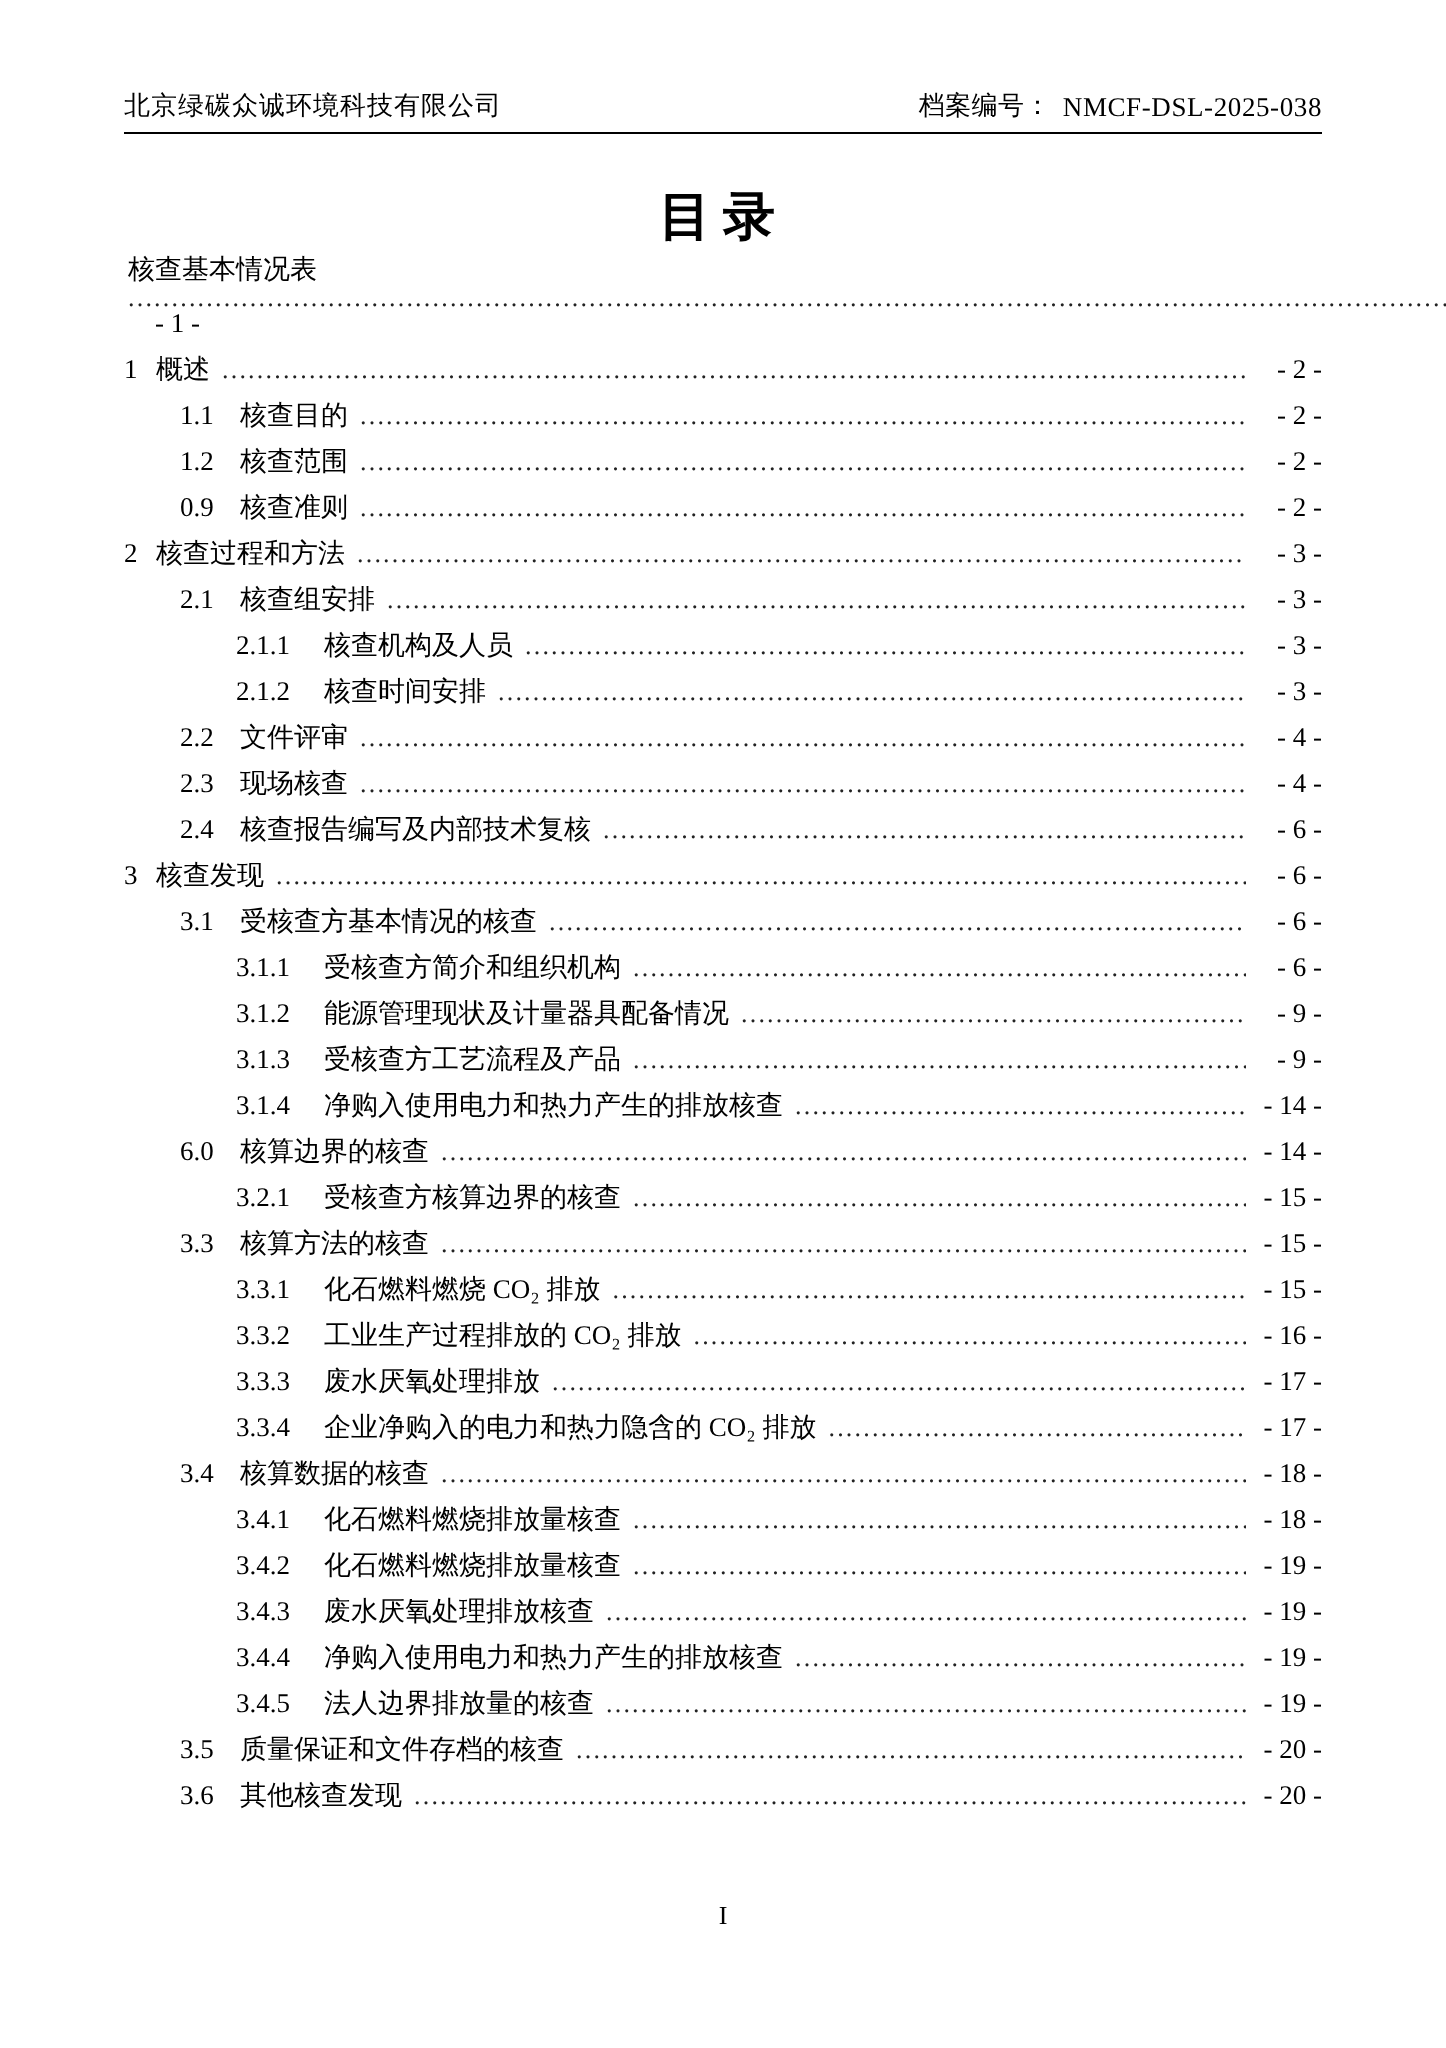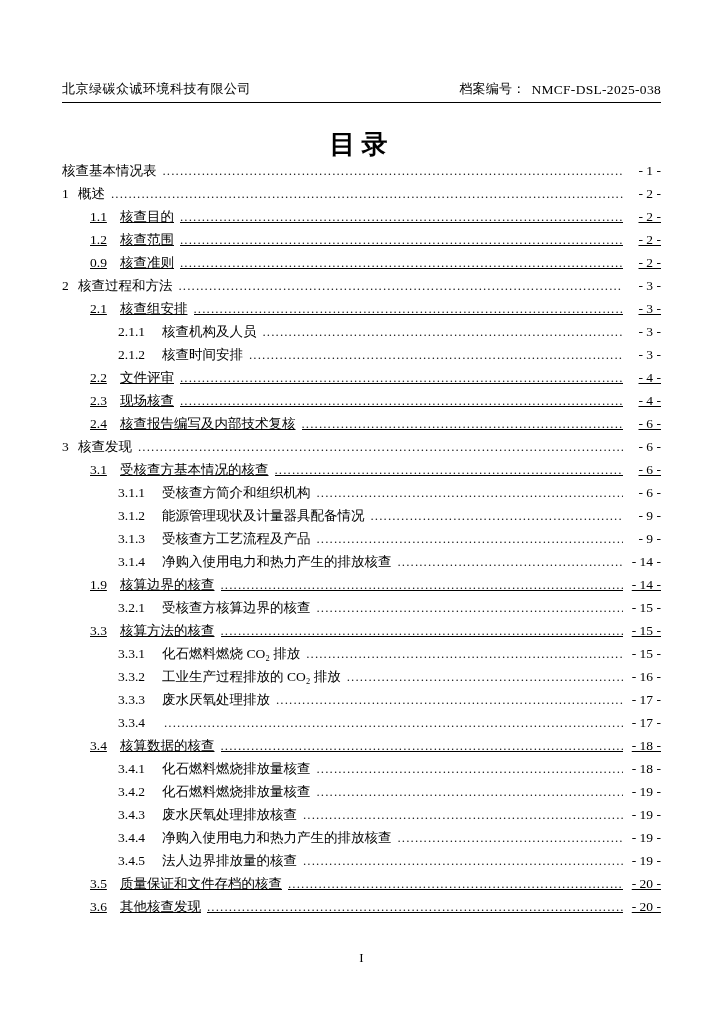--- a/index.html
+++ b/index.html
@@ -37,21 +37,20 @@
     font-size: 13px;
     letter-spacing: 0.5px;
     text-align: right;
   }
   .header-right {
     display: flex;
     align-items: flex-end;
     gap: 6px;
     font-size: 13px;
     font-family: "Liberation Sans", "DejaVu Sans", sans-serif;
-    margin-top: 36px;
   }
   .header-right .code {
     font-family: "Liberation Serif", "DejaVu Serif", serif;
     font-size: 13.5px;
     letter-spacing: .3px;
   }
   
   .doc-title {
     text-align: center;
     font-size: 26px;
@@ -96,23 +95,23 @@
     line-height: 1em;
     white-space: nowrap;
   }
   .toc-page {
     flex: 0 0 auto;
     text-align: right;
     padding-left: 2px;
     min-width: 34px;
   }
   
-  .lvl0 { padding-left: 0px; }
+  .lvl0 { padding-left: 0px; flex-direction: column; }
   .lvl1 { padding-left: 0px; }
-  .lvl2 { padding-left: 28px; text-decoration: underline; }
+  .lvl2 { padding-left: 28px; }
   .lvl3 { padding-left: 56px; }
 
   .lvl1 .toc-num { width: 16px; }
   .lvl2 .toc-num { width: 30px; }
   .lvl3 .toc-num { width: 44px; }
 
   
   .footer {
     position: absolute;
     bottom: 58px;
@@ -240,21 +239,21 @@
         <span class="toc-dots"></span>
         <span class="toc-page">- 9 -</span>
       </div>
       <div class="toc-row lvl3">
         <span class="toc-num">3.1.4</span>
         <span class="toc-label">净购入使用电力和热力产生的排放核查</span>
         <span class="toc-dots"></span>
         <span class="toc-page">- 14 -</span>
       </div>
       <div class="toc-row lvl2">
-        <span class="toc-num">1.9</span>
+        <span class="toc-num">6.0</span>
         <span class="toc-label">核算边界的核查</span>
         <span class="toc-dots"></span>
         <span class="toc-page">- 14 -</span>
       </div>
       <div class="toc-row lvl3">
         <span class="toc-num">3.2.1</span>
         <span class="toc-label">受核查方核算边界的核查</span>
         <span class="toc-dots"></span>
         <span class="toc-page">- 15 -</span>
       </div>
@@ -277,20 +276,21 @@
         <span class="toc-page">- 16 -</span>
       </div>
       <div class="toc-row lvl3">
         <span class="toc-num">3.3.3</span>
         <span class="toc-label">废水厌氧处理排放</span>
         <span class="toc-dots"></span>
         <span class="toc-page">- 17 -</span>
       </div>
       <div class="toc-row lvl3">
         <span class="toc-num">3.3.4</span>
+        <span class="toc-label">企业净购入的电力和热力隐含的 CO₂ 排放</span>
         <span class="toc-dots"></span>
         <span class="toc-page">- 17 -</span>
       </div>
       <div class="toc-row lvl2">
         <span class="toc-num">3.4</span>
         <span class="toc-label">核算数据的核查</span>
         <span class="toc-dots"></span>
         <span class="toc-page">- 18 -</span>
       </div>
       <div class="toc-row lvl3">

